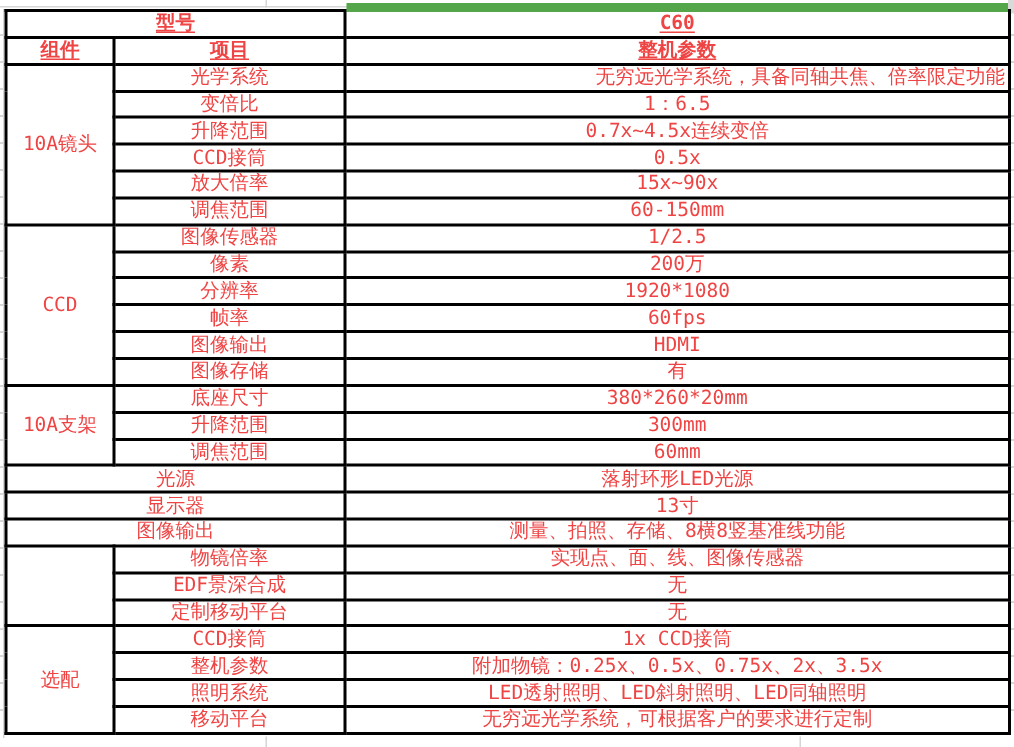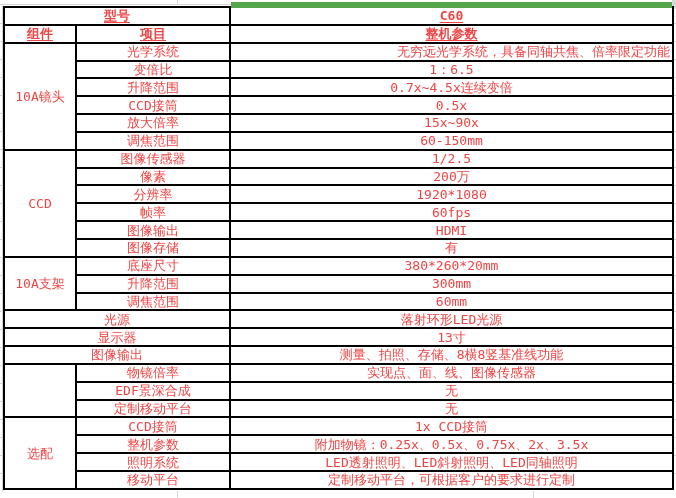--- a/index.html
+++ b/index.html
@@ -168,19 +168,19 @@
         <tr>
           <td>整机参数</td>
           <td>附加物镜：0.25x、0.5x、0.75x、2x、3.5x</td>
         </tr>
         <tr>
           <td>照明系统</td>
           <td>LED透射照明、LED斜射照明、LED同轴照明</td>
         </tr>
         <tr>
           <td>移动平台</td>
-          <td>定制移动平台，可根据客户的要求进行定制</td>
+          <td>无穷远光学系统，可根据客户的要求进行定制</td>
         </tr>
       </tbody>
   </table>
 
   <div class="green-bar" style="background: rgb(85, 165, 75);"></div>
 </div>
 
 </body></html>

